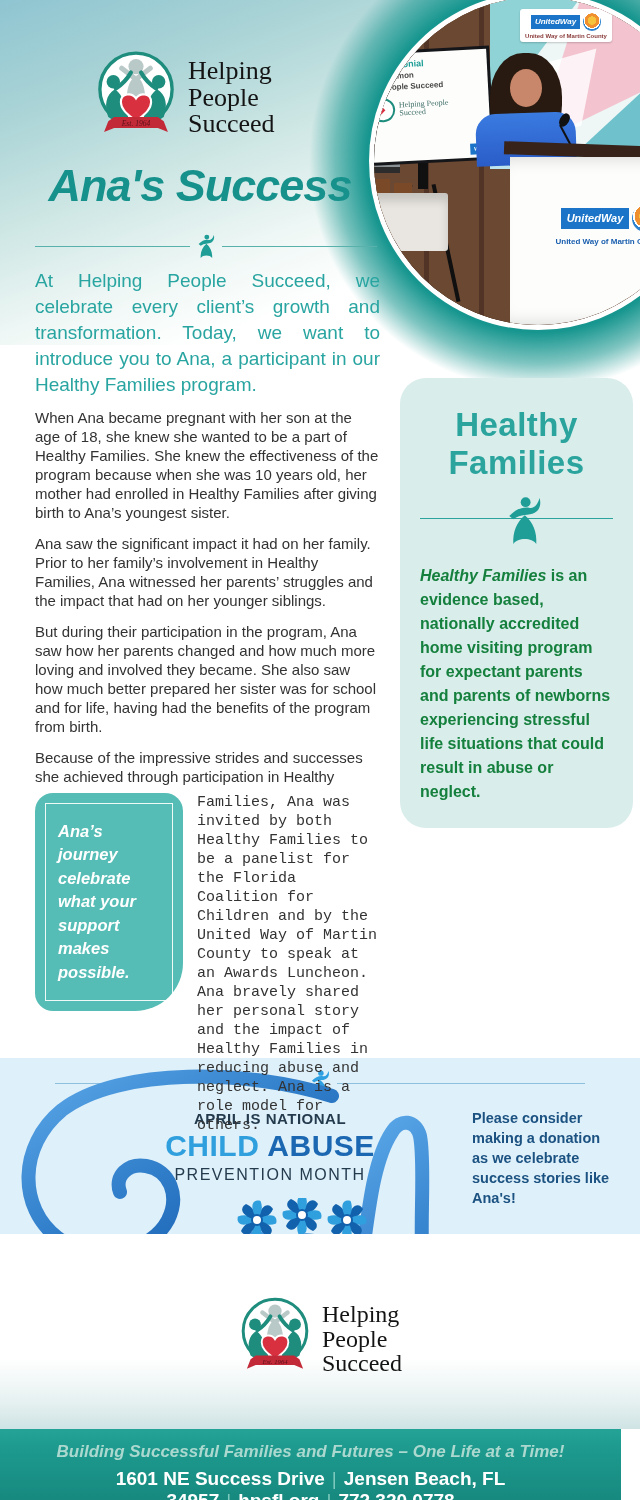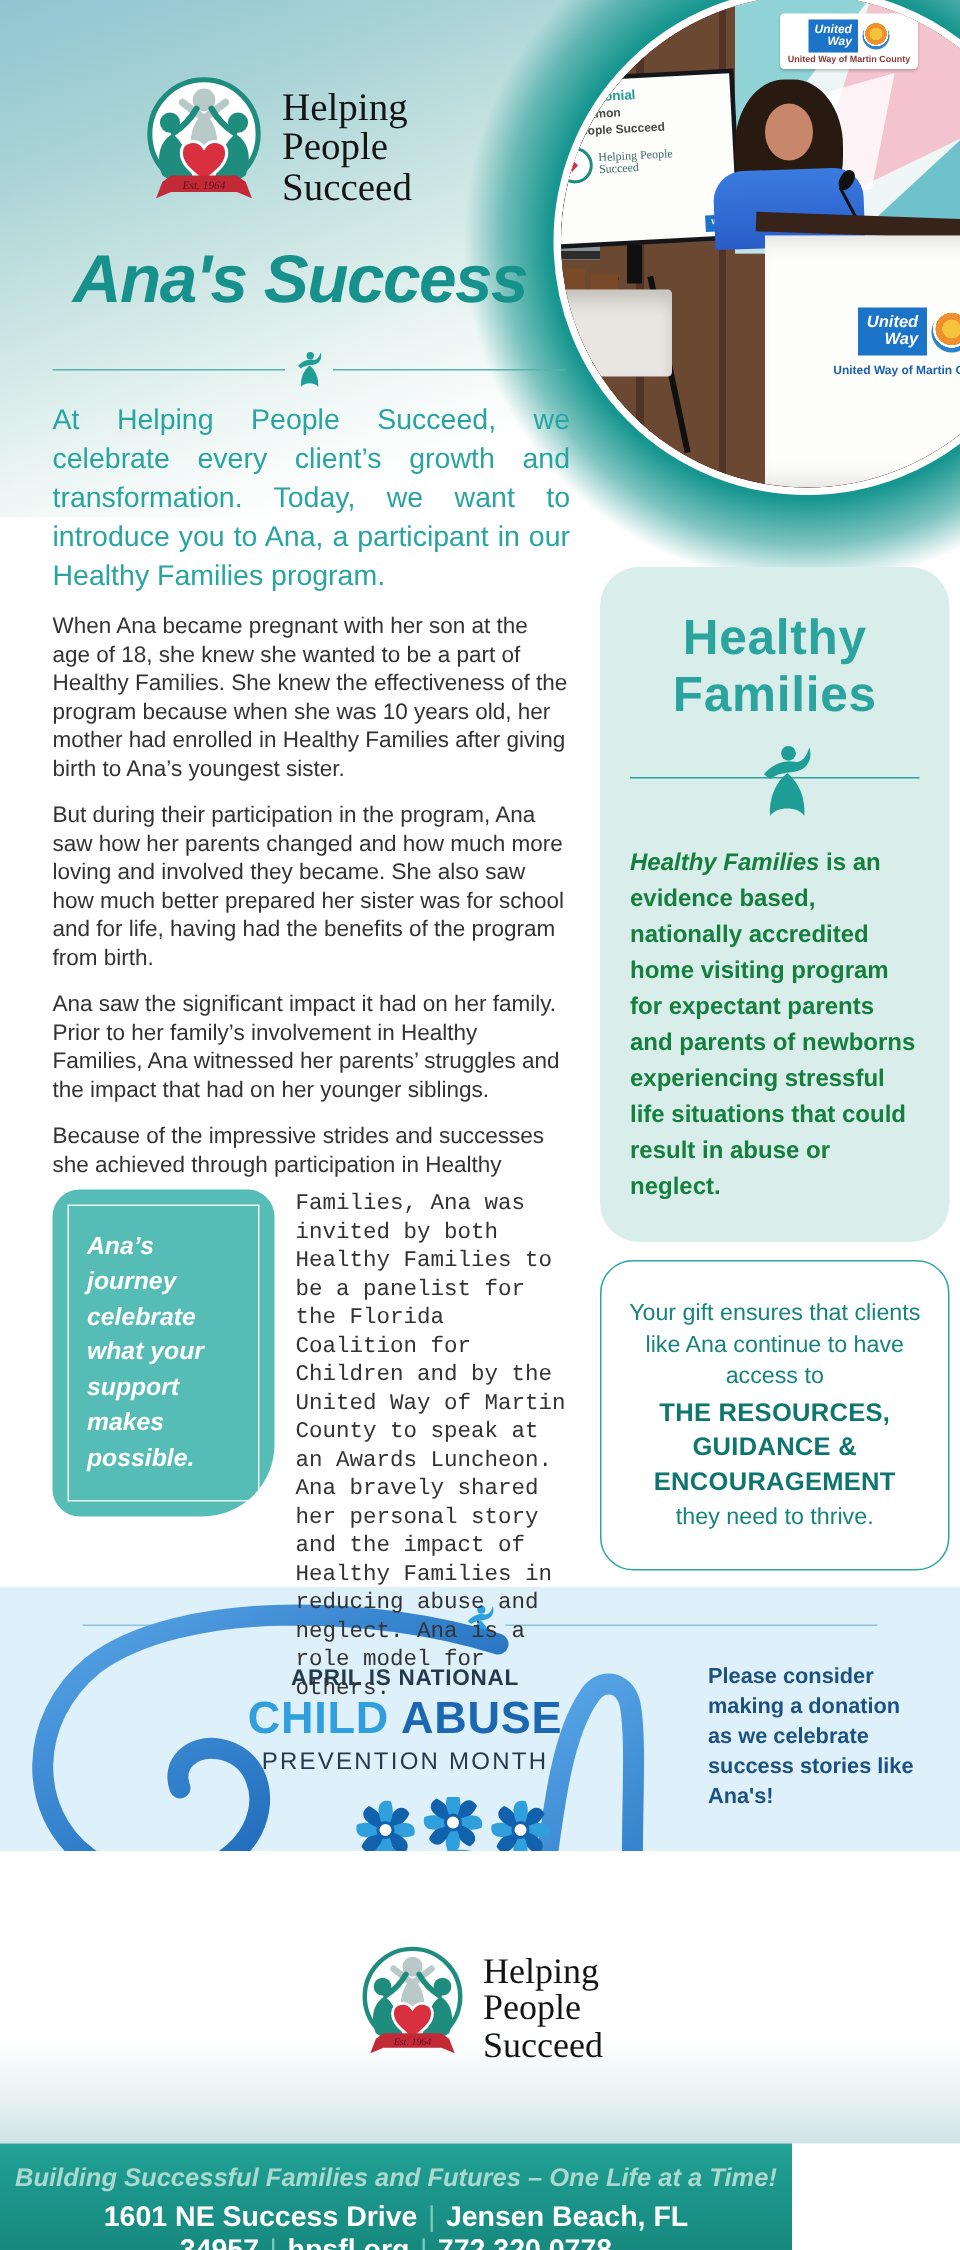--- a/index.html
+++ b/index.html
@@ -52,21 +52,21 @@
   .table{position:absolute;left:-12px;top:196px;width:86px;height:58px;background:#e9e6e1;border-radius:3px;
     box-shadow:inset 0 8px 10px rgba(0,0,0,.15);}
   .award{position:absolute;background:#7a4a28;}
 
   .banner{position:absolute;left:116px;top:0;width:152px;height:172px;background:#eef6f6;overflow:hidden;}
   .tri{position:absolute;inset:0;}
   .banner-uw{position:relative;width:86px;margin:12px auto 0;background:#fff;border-radius:3px;
     padding:4px 3px 3px;text-align:center;box-shadow:0 1px 2px rgba(0,0,0,.2);}
   .uw-row{display:flex;align-items:center;justify-content:center;gap:3px;}
   .uw-box{background:#1b74c8;color:#fff;font-weight:bold;font-style:italic;line-height:1;
-    display:flex;flex-direction:column;align-items:flex-end;justify-content:center;padding:3px 4px;}
+    display:flex;flex-direction:row;align-items:flex-end;justify-content:center;padding:3px 4px;}
   .uw-mark{border-radius:50%;
     background:radial-gradient(circle at 50% 42%,#f6c33c 0 30%,#ef8f2e 31% 52%,#fff 53% 60%,#2b82cf 61% 100%);}
   .banner-sub{font-size:6px;color:#8a3a3a;margin-top:2px;font-weight:bold;}
 
   .hair{position:absolute;left:116px;top:56px;width:72px;height:96px;border-radius:46%;background:#281a10;}
   .face{position:absolute;left:136px;top:72px;width:32px;height:38px;border-radius:50%;background:#c8876a;}
   .blouse{position:absolute;left:102px;top:116px;width:100px;height:52px;border-radius:20px 20px 0 0;
     background:linear-gradient(#3a7be0,#2a5cc8);transform:rotate(-2deg);}
   .mic{position:absolute;left:186px;top:116px;width:9px;height:14px;border-radius:45%;background:#111;transform:rotate(30deg);}
   .mic-stand{position:absolute;left:193px;top:126px;width:2px;height:34px;background:#111;transform:rotate(-28deg);}
@@ -114,21 +114,21 @@
   .cap-l3{font-size:16px;color:#243b4e;letter-spacing:1.5px;}
   .donate{position:absolute;left:472px;top:50px;width:140px;
     font-size:14.5px;line-height:20px;font-weight:600;color:#1c5282;}
   .pinwheels{position:absolute;left:222px;top:140px;}
 
   
   .footer-white{position:absolute;left:0;top:1272px;width:640px;height:157px;
     background:linear-gradient(180deg,#ffffff 0 55%,#e7f1f1 82%,#cfe3e4 100%);}
   .footer-logo{position:absolute;left:0;top:1296px;width:640px;display:flex;justify-content:center;
     align-items:center;gap:10px;}
-  .footer-bar{position:absolute;left:0;top:1429px;width:528px;height:71px;
+  .footer-bar{position:absolute;left:0;top:1429px;width:621px;height:71px;
     background:linear-gradient(180deg,#23a295 0 4%,#1d998d 30%,#17897f 100%);text-align:center;}
   .tagline{margin-top:13px;font-size:17px;font-weight:bold;font-style:italic;color:#abd8cf;}
   .address{margin-top:6px;font-size:19px;font-weight:600;color:#fff;}
   .address .sep{color:#7ec9bd;margin:0 7px;font-weight:400;}
 </style>
 </head>
 <body>
 
 <div class="page">
 
@@ -235,22 +235,22 @@
           <div class="uw-mark" style="width:27px;height:27px;"></div>
         </div>
         <div class="podium-sub">United Way of Martin County</div>
       </div>
     </div>
 
   </div>
 
   <div class="story">
     <p>When Ana became pregnant with her son at the age of 18, she knew she wanted to be a part of Healthy Families. She knew the effectiveness of the program because when she was 10 years old, her mother had enrolled in Healthy Families after giving birth to Ana’s youngest sister.</p>
+    <p>Ana saw the significant impact it had on her family.  Prior to her family’s involvement in Healthy Families, Ana witnessed her parents’ struggles and the impact that had on her younger siblings.</p>
     <p>But during their participation in the program, Ana saw how her parents changed and how much more loving and involved they became. She also saw how much better prepared her sister was for school and for life, having had the benefits of the program from birth.</p>
-    <p>Ana saw the significant impact it had on her family.  Prior to her family’s involvement in Healthy Families, Ana witnessed her parents’ struggles and the impact that had on her younger siblings.</p>
     <p style="margin-bottom:0;">Because of the impressive strides and successes she achieved through participation in Healthy</p>
     <div class="wrap-row">
       <div class="quote-box">
         <div class="quote-inner">
           <div class="quote-text">Ana’s journey celebrate what your support makes possible.</div>
         </div>
       </div>
       <div class="p4-rest">Families, Ana was invited by both Healthy Families to be a panelist for the Florida Coalition for Children and by the United Way of Martin County to speak at an Awards Luncheon. Ana bravely shared her personal story and the impact of Healthy Families in reducing abuse and neglect. Ana is a role model for others.</div>
     </div>
   </div>
@@ -269,25 +269,20 @@
             <path d="M4 24 C12 15 22 12 29 14 C35 15 39 9 41 2 C43 8 42 16 35 20 C28 24 18 21 9 28 Z"></path>
             <path d="M23 23 C13 31 8 44 9 58 C14 50 32 50 37 58 C38 44 33 31 23 23 Z"></path>
           </svg>
         </span>
       </div>
       <div class="hf-body">
         <b style="font-style:italic;">Healthy Families</b><span> is an evidence based, nationally accredited home visiting program for expectant parents and parents of newborns experiencing stressful life situations that could result in abuse or neglect.</span>
       </div>
     </div>
 
-    <div class="gift-box">
-      <div>Your gift ensures that clients like Ana continue to have access to</div>
-      <div class="gift-bold">THE RESOURCES, GUIDANCE &amp; ENCOURAGEMENT</div>
-      <div>they need to thrive.</div>
-    </div>
   </div>
 
   <div class="blue-section">
     <div class="divider2">
       <div class="line"></div>
       <span class="person">
         <svg width="20" height="27" viewBox="0 0 44 60" fill="#2e9fe0">
           <circle cx="24" cy="7" r="6"></circle>
           <path d="M4 24 C12 15 22 12 29 14 C35 15 39 9 41 2 C43 8 42 16 35 20 C28 24 18 21 9 28 Z"></path>
           <path d="M23 23 C13 31 8 44 9 58 C14 50 32 50 37 58 C38 44 33 31 23 23 Z"></path>

